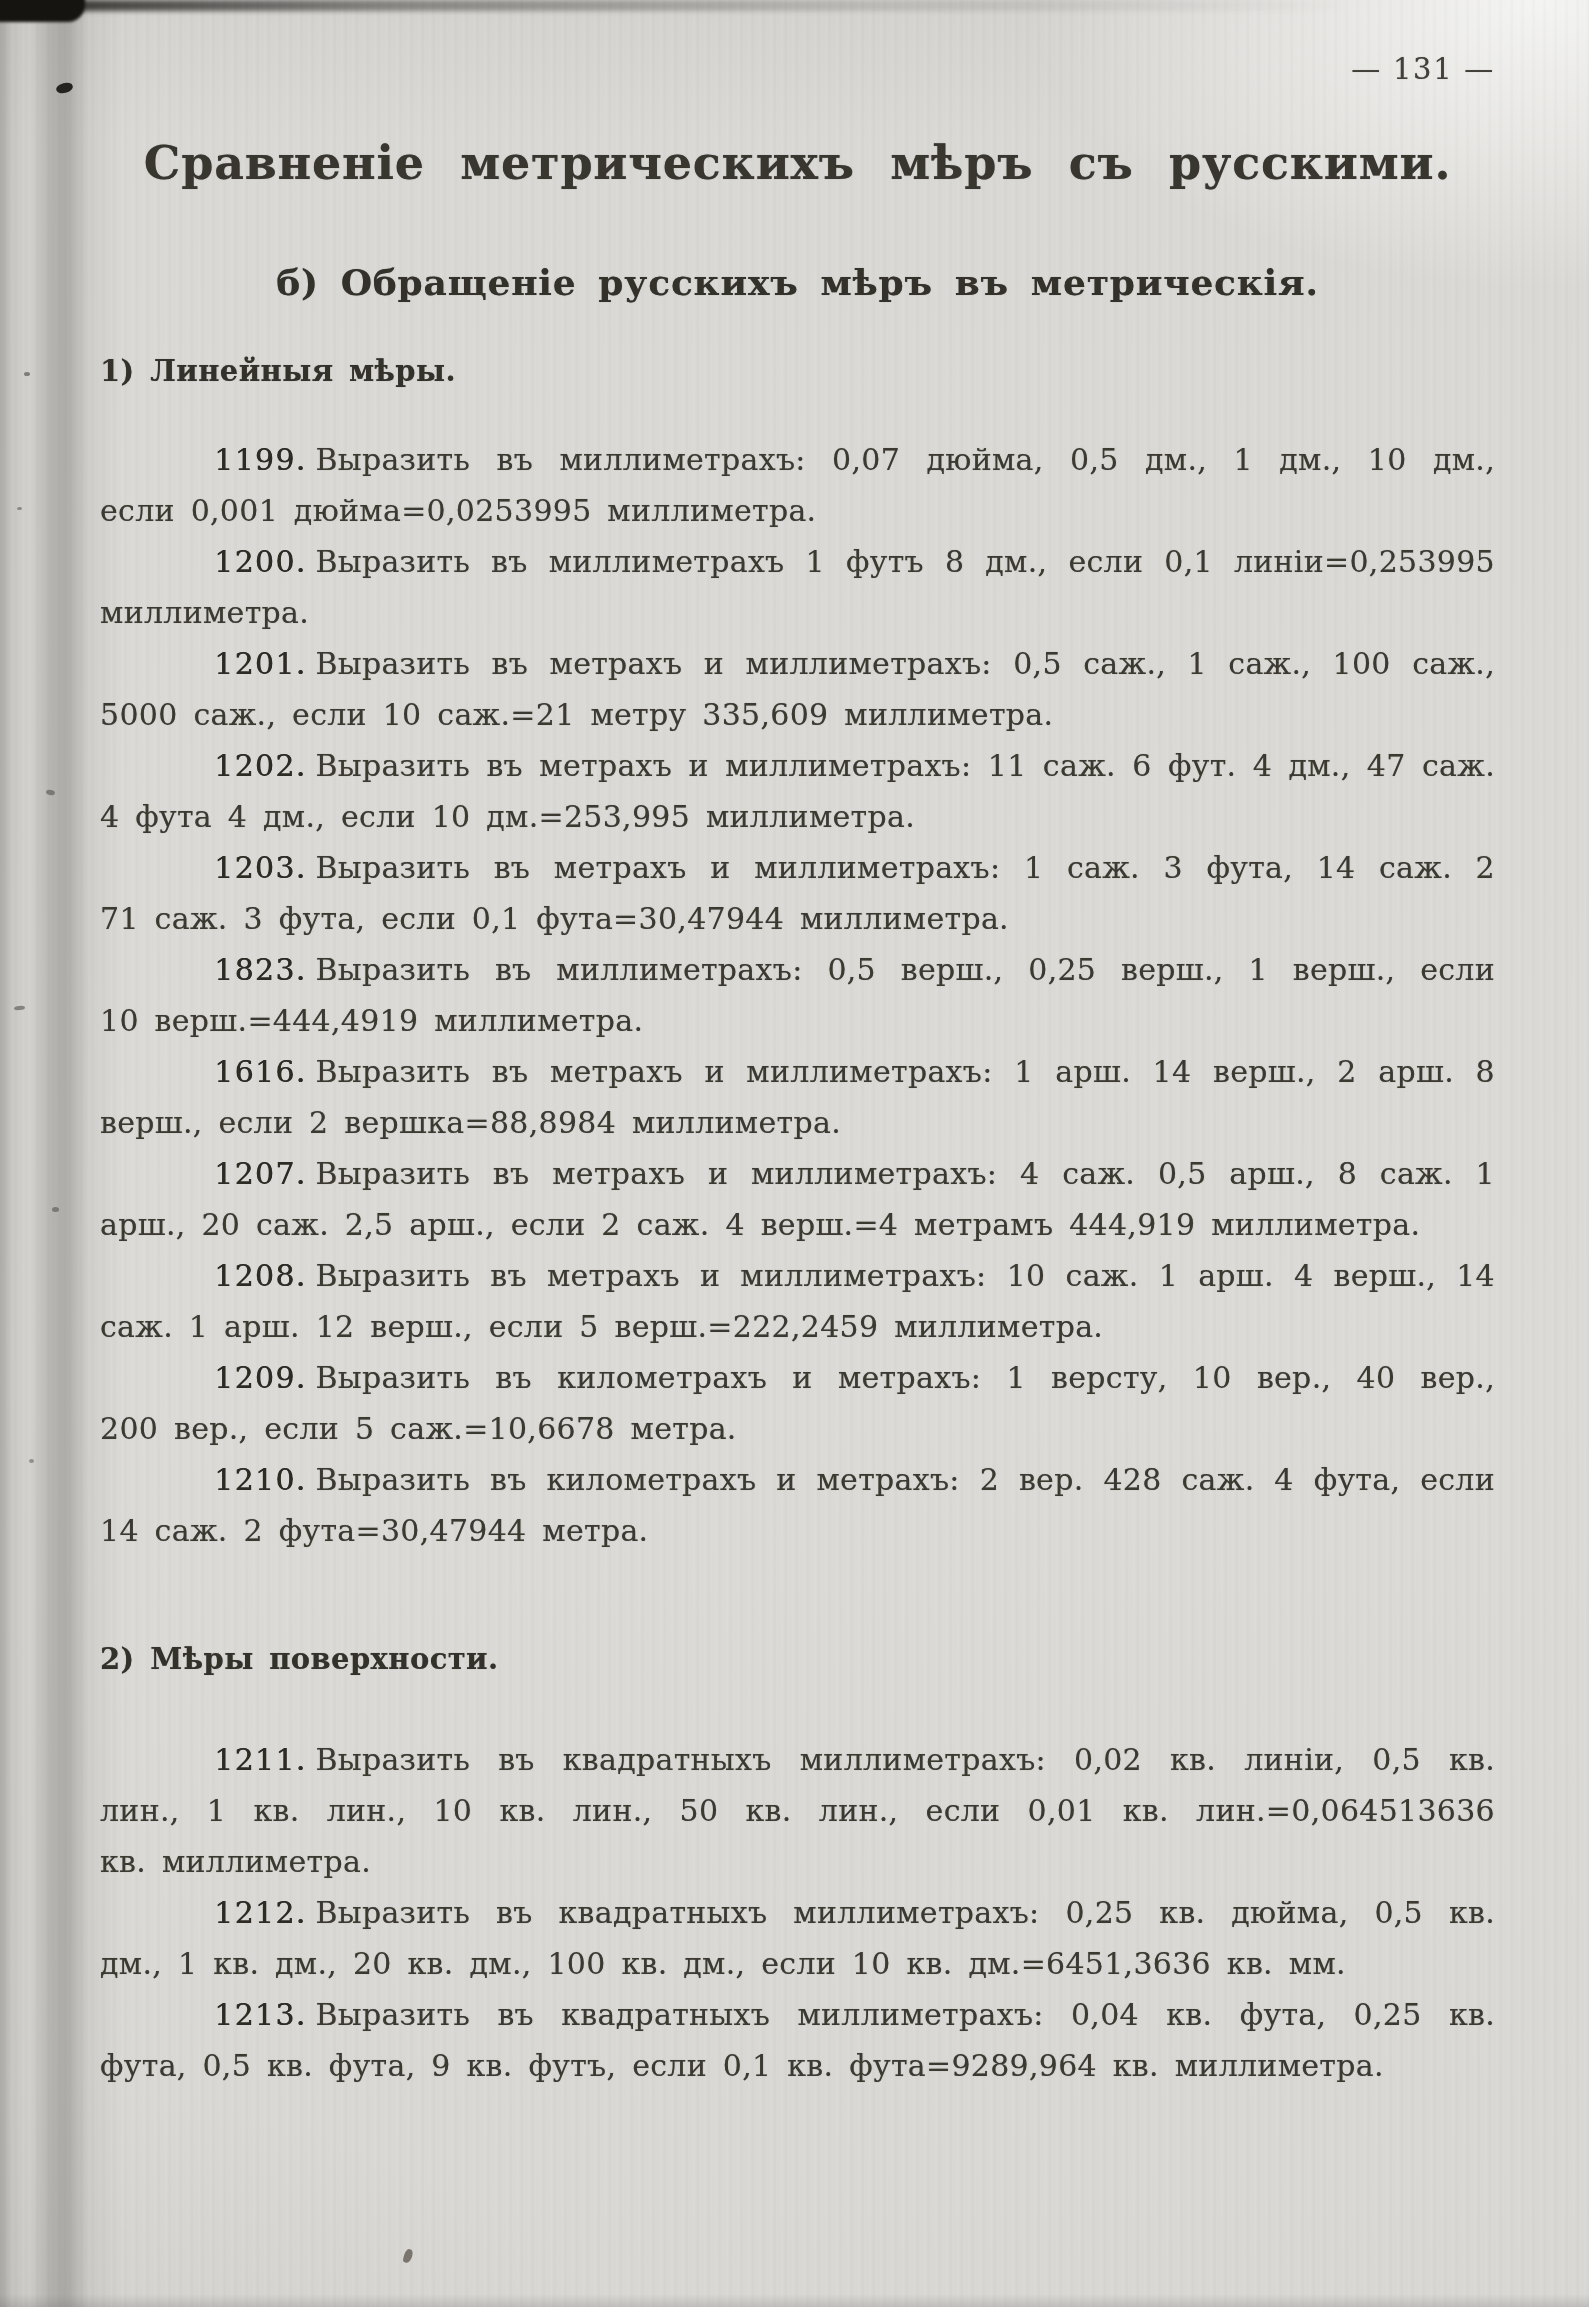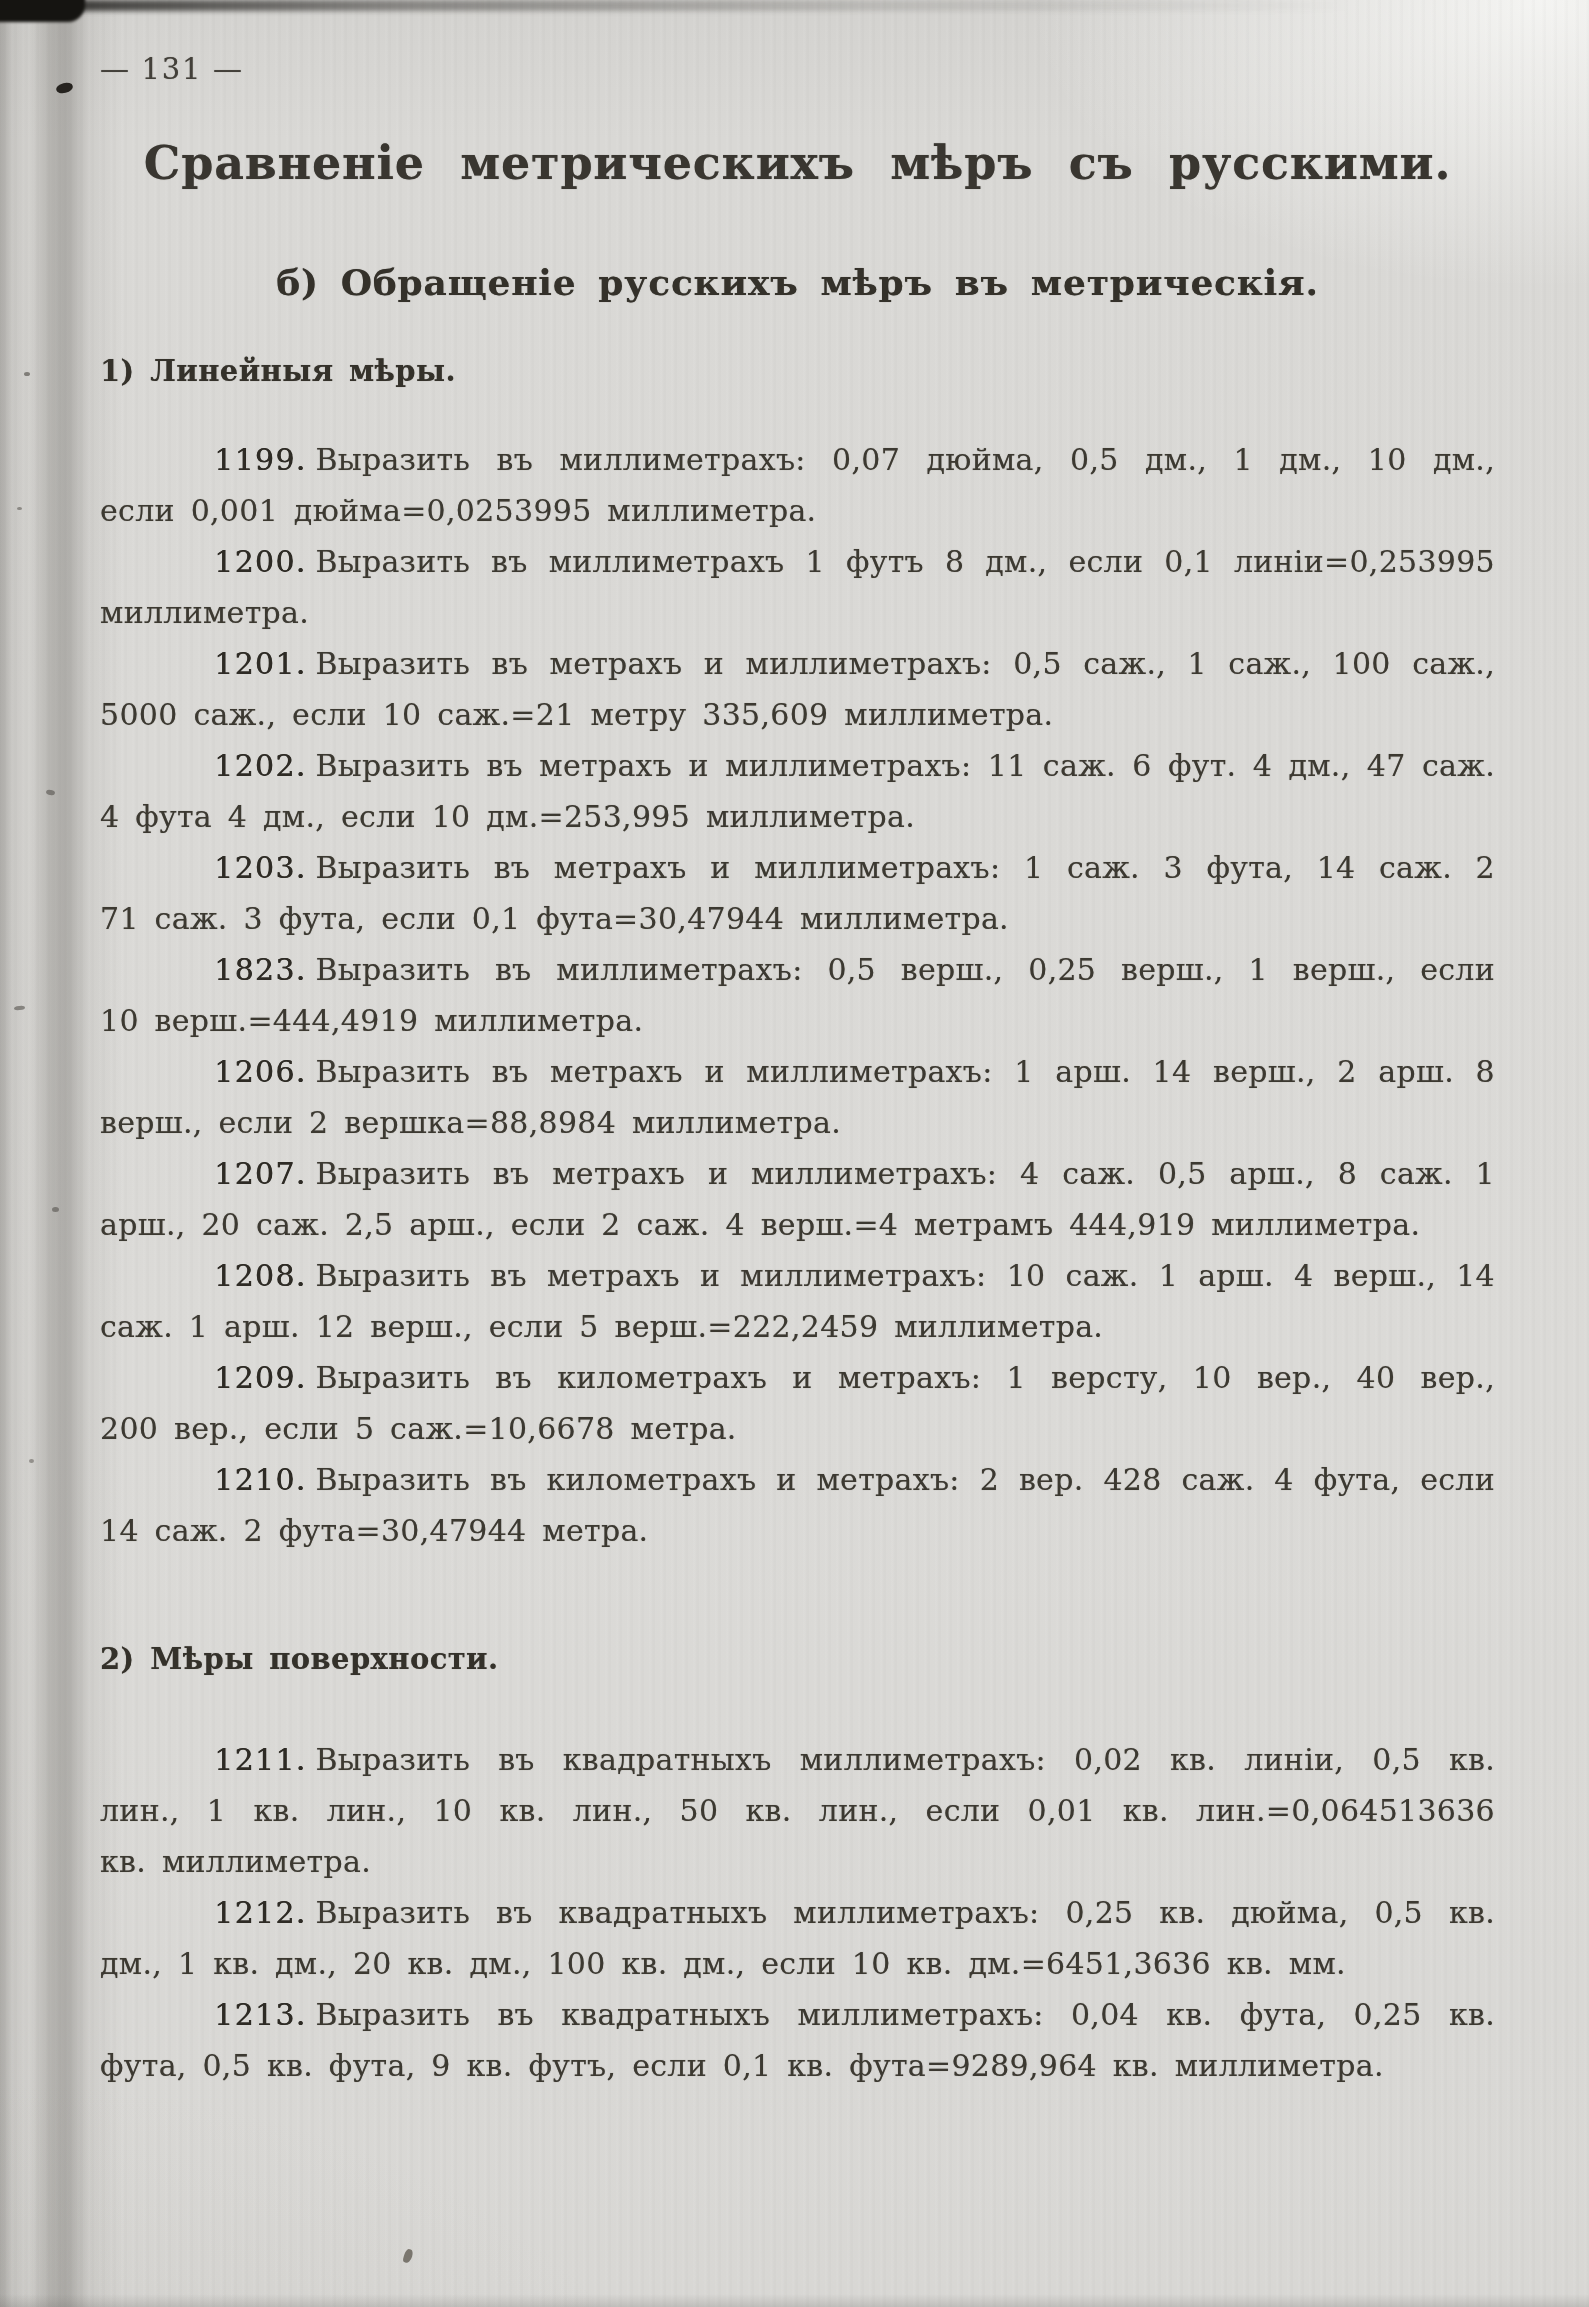--- a/index.html
+++ b/index.html
@@ -47,21 +47,21 @@
   }
   .corner-blot{
     position:absolute;top:-8.5px;left:-10px;width:95px;height:30px;
     background:#151411;border-radius:0 0 17px 5px;filter:blur(1.7px);pointer-events:none;
   }
   .speck{position:absolute;display:block;background:#55524c;border-radius:50%;pointer-events:none;}
 
   .content{position:absolute;left:100px;top:0;width:1395px;}
 
   .page-number{
-    margin-top:52px;font-size:29px;line-height:34px;text-align:left;
+    margin-top:52px;font-size:29px;line-height:34px;text-align:right;
     letter-spacing:1.7px;color:#43403a;
     text-shadow:0 0 0.8px rgba(62,58,50,0.5);
   }
   .title{
     margin:49px 0 0;font-weight:700;font-size:46px;line-height:56px;text-align:center;
     letter-spacing:0.8px;word-spacing:18.6px;color:#393630;
     text-shadow:0 0 0.8px rgba(55,52,46,0.6);
   }
   .subtitle{
     margin:69px 0 16px;font-weight:700;font-size:36px;line-height:44px;text-align:center;
@@ -145,21 +145,21 @@
         <div class="line last">71 саж. 3 фута, если 0,1 фута=30,47944 миллиметра.</div>
       </div>
 
       <div class="problem">
         <div class="line first"><b class="num">1823.</b><span>Выразить въ миллиметрахъ: 0,5 верш., 0,25 верш., 1 верш., если</span></div>
         <div class="line last">10 верш.=444,4919 миллиметра.</div>
       </div>
 
 
       <div class="problem">
-        <div class="line first"><b class="num">1206.</b><span>Выразить въ метрахъ и миллиметрахъ: 1 арш. 14 верш., 2 арш. 8</span></div>
+        <div class="line first"><b class="num">1616.</b><span>Выразить въ метрахъ и миллиметрахъ: 1 арш. 14 верш., 2 арш. 8</span></div>
         <div class="line last">верш., если 2 вершка=88,8984 миллиметра.</div>
       </div>
 
       <div class="problem">
         <div class="line first"><b class="num">1207.</b><span>Выразить въ метрахъ и миллиметрахъ: 4 саж. 0,5 арш., 8 саж. 1</span></div>
         <div class="line last">арш., 20 саж. 2,5 арш., если 2 саж. 4 верш.=4 метрамъ 444,919 миллиметра.</div>
       </div>
 
       <div class="problem">
         <div class="line first"><b class="num">1208.</b><span>Выразить въ метрахъ и миллиметрахъ: 10 саж. 1 арш. 4 верш., 14</span></div>

